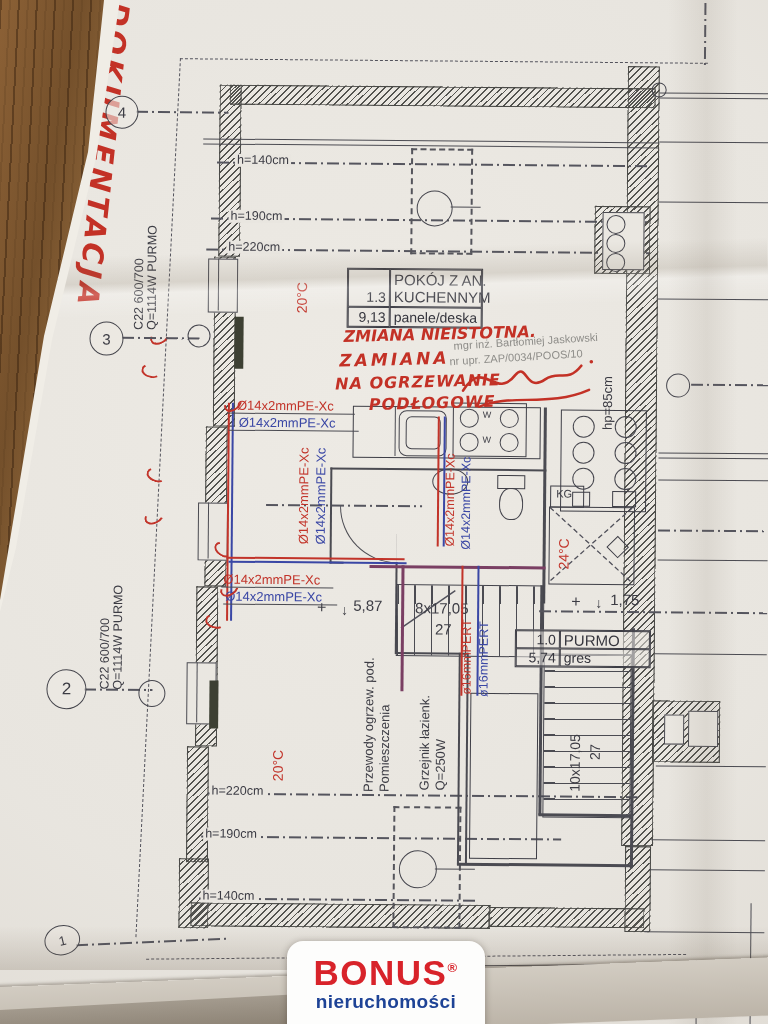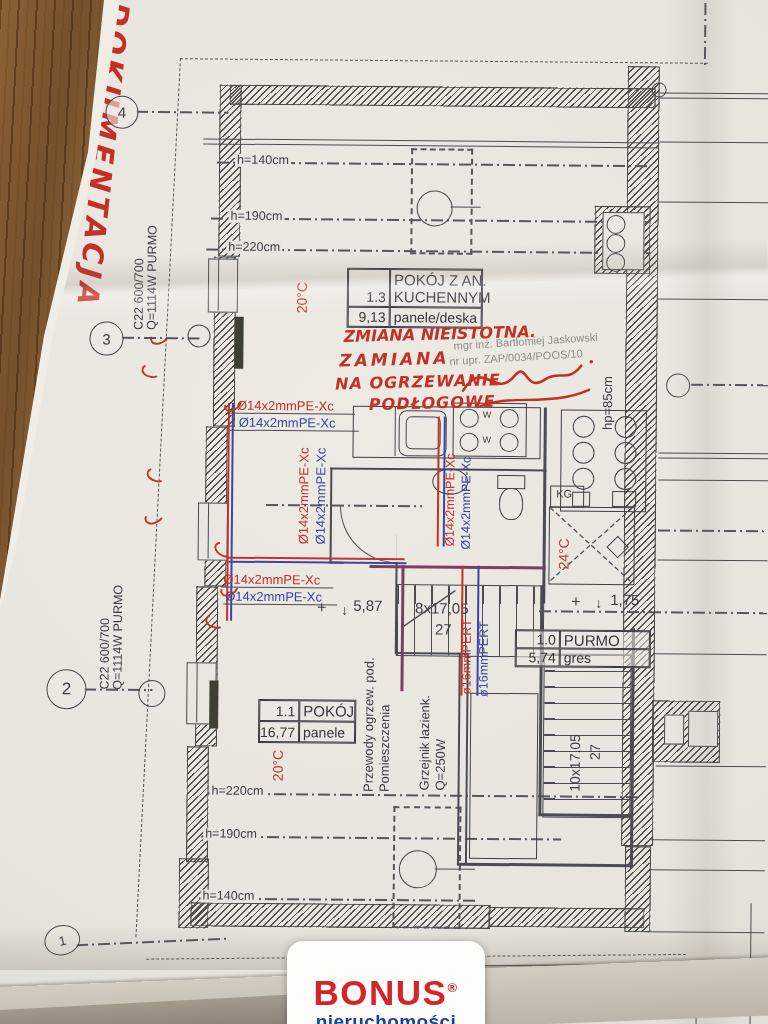--- a/index.html
+++ b/index.html
@@ -257,34 +257,20 @@
             <span>PURMO</span>
           </div>
         <div class="c rt">
             <span>5,74</span>
           </div>
         <div class="c">
             <span>gres</span>
           </div>
       </div>
 
-      <div class="roomtbl" style="left:260px;top:700px;width:96px;height:42px;grid-template-columns:40px 56px;grid-template-rows:21px 21px;font-size:14px">
-        <div class="c rt">
-            <span>1.1</span>
-          </div>
-        <div class="c" style="font-size:15px">
-            <span>POKÓJ</span>
-          </div>
-        <div class="c rt">
-            <span>16,77</span>
-          </div>
-        <div class="c">
-            <span>panele</span>
-          </div>
-      </div>
 
       <div class="hand" style="left:342px;top:324px;font-size:16px;transform:rotate(-2deg)">ZMIANA NIEISTOTNA.</div>
       <div class="hand" style="left:338px;top:349px;font-size:17px;letter-spacing:3px;transform:rotate(-2deg)">ZAMIANA</div>
       <div class="hand" style="left:334px;top:372px;font-size:16px;letter-spacing:1px;transform:rotate(-2deg)">NA OGRZEWANIE</div>
       <div class="hand" style="left:368px;top:393px;font-size:16px;letter-spacing:1px;transform:rotate(-2deg)">PODŁOGOWE</div>
       <div class="stamp" style="left:452px;top:334px">mgr inż. Bartłomiej Jaskowski</div>
       <div class="stamp" style="left:448px;top:350px">nr upr. ZAP/0034/POOS/10</div>
       <svg class="a" style="left:448px;top:348px" width="150" height="70">
         <path d="M14 42 C 34 8, 46 52, 66 26 C 78 12, 76 44, 96 30 C 110 20, 118 34, 132 16" stroke="#c33126" fill="none" stroke-width="2.6" stroke-linecap="round"></path>
         <path d="M30 58 C 62 44, 100 58, 140 40" stroke="#c33126" fill="none" stroke-width="2.4" stroke-linecap="round"></path>
@@ -356,19 +342,19 @@
     </div>
 
     <div class="a crease" style="left:0;top:248px;width:768px;height:62px;transform:rotate(-1.6deg);background:linear-gradient(180deg,rgba(130,118,100,0) 0%,rgba(130,118,100,.18) 45%,rgba(255,255,255,.25) 62%,rgba(130,118,100,0) 100%)"></div>
     <div class="a crease" style="left:668px;top:0;width:70px;height:1024px;background:linear-gradient(90deg,rgba(120,108,92,0),rgba(120,108,92,.12) 55%,rgba(120,108,92,0))"></div>
     <div class="a crease" style="left:0;top:926px;width:768px;height:44px;background:linear-gradient(180deg,rgba(110,96,78,0),rgba(110,96,78,.22))"></div>
     <div class="a crease" style="left:-10px;top:972px;width:800px;height:58px;transform:rotate(-2.2deg);background:linear-gradient(180deg,#d2ccc2,#bcb4a8);box-shadow:0 -2px 3px rgba(70,58,44,.35)"></div>
     <div class="a crease" style="left:-20px;top:1000px;width:420px;height:40px;transform:rotate(-3deg);background:linear-gradient(180deg,rgba(90,78,62,.35),rgba(90,78,62,.55))"></div>
   </div>
 
   <div id="card" class="a">
-    <div id="brandrow" style="color: rgb(216, 35, 42); margin-top: 20px;">
+    <div id="brandrow" style="color: rgb(216, 35, 42);">
       <span>BONUS</span><span id="brandreg">®</span>
     </div>
     <div id="subtitle" style="color: rgb(30, 67, 150);">nieruchomości</div>
   </div>
 
 </div>
 
 </body></html>

